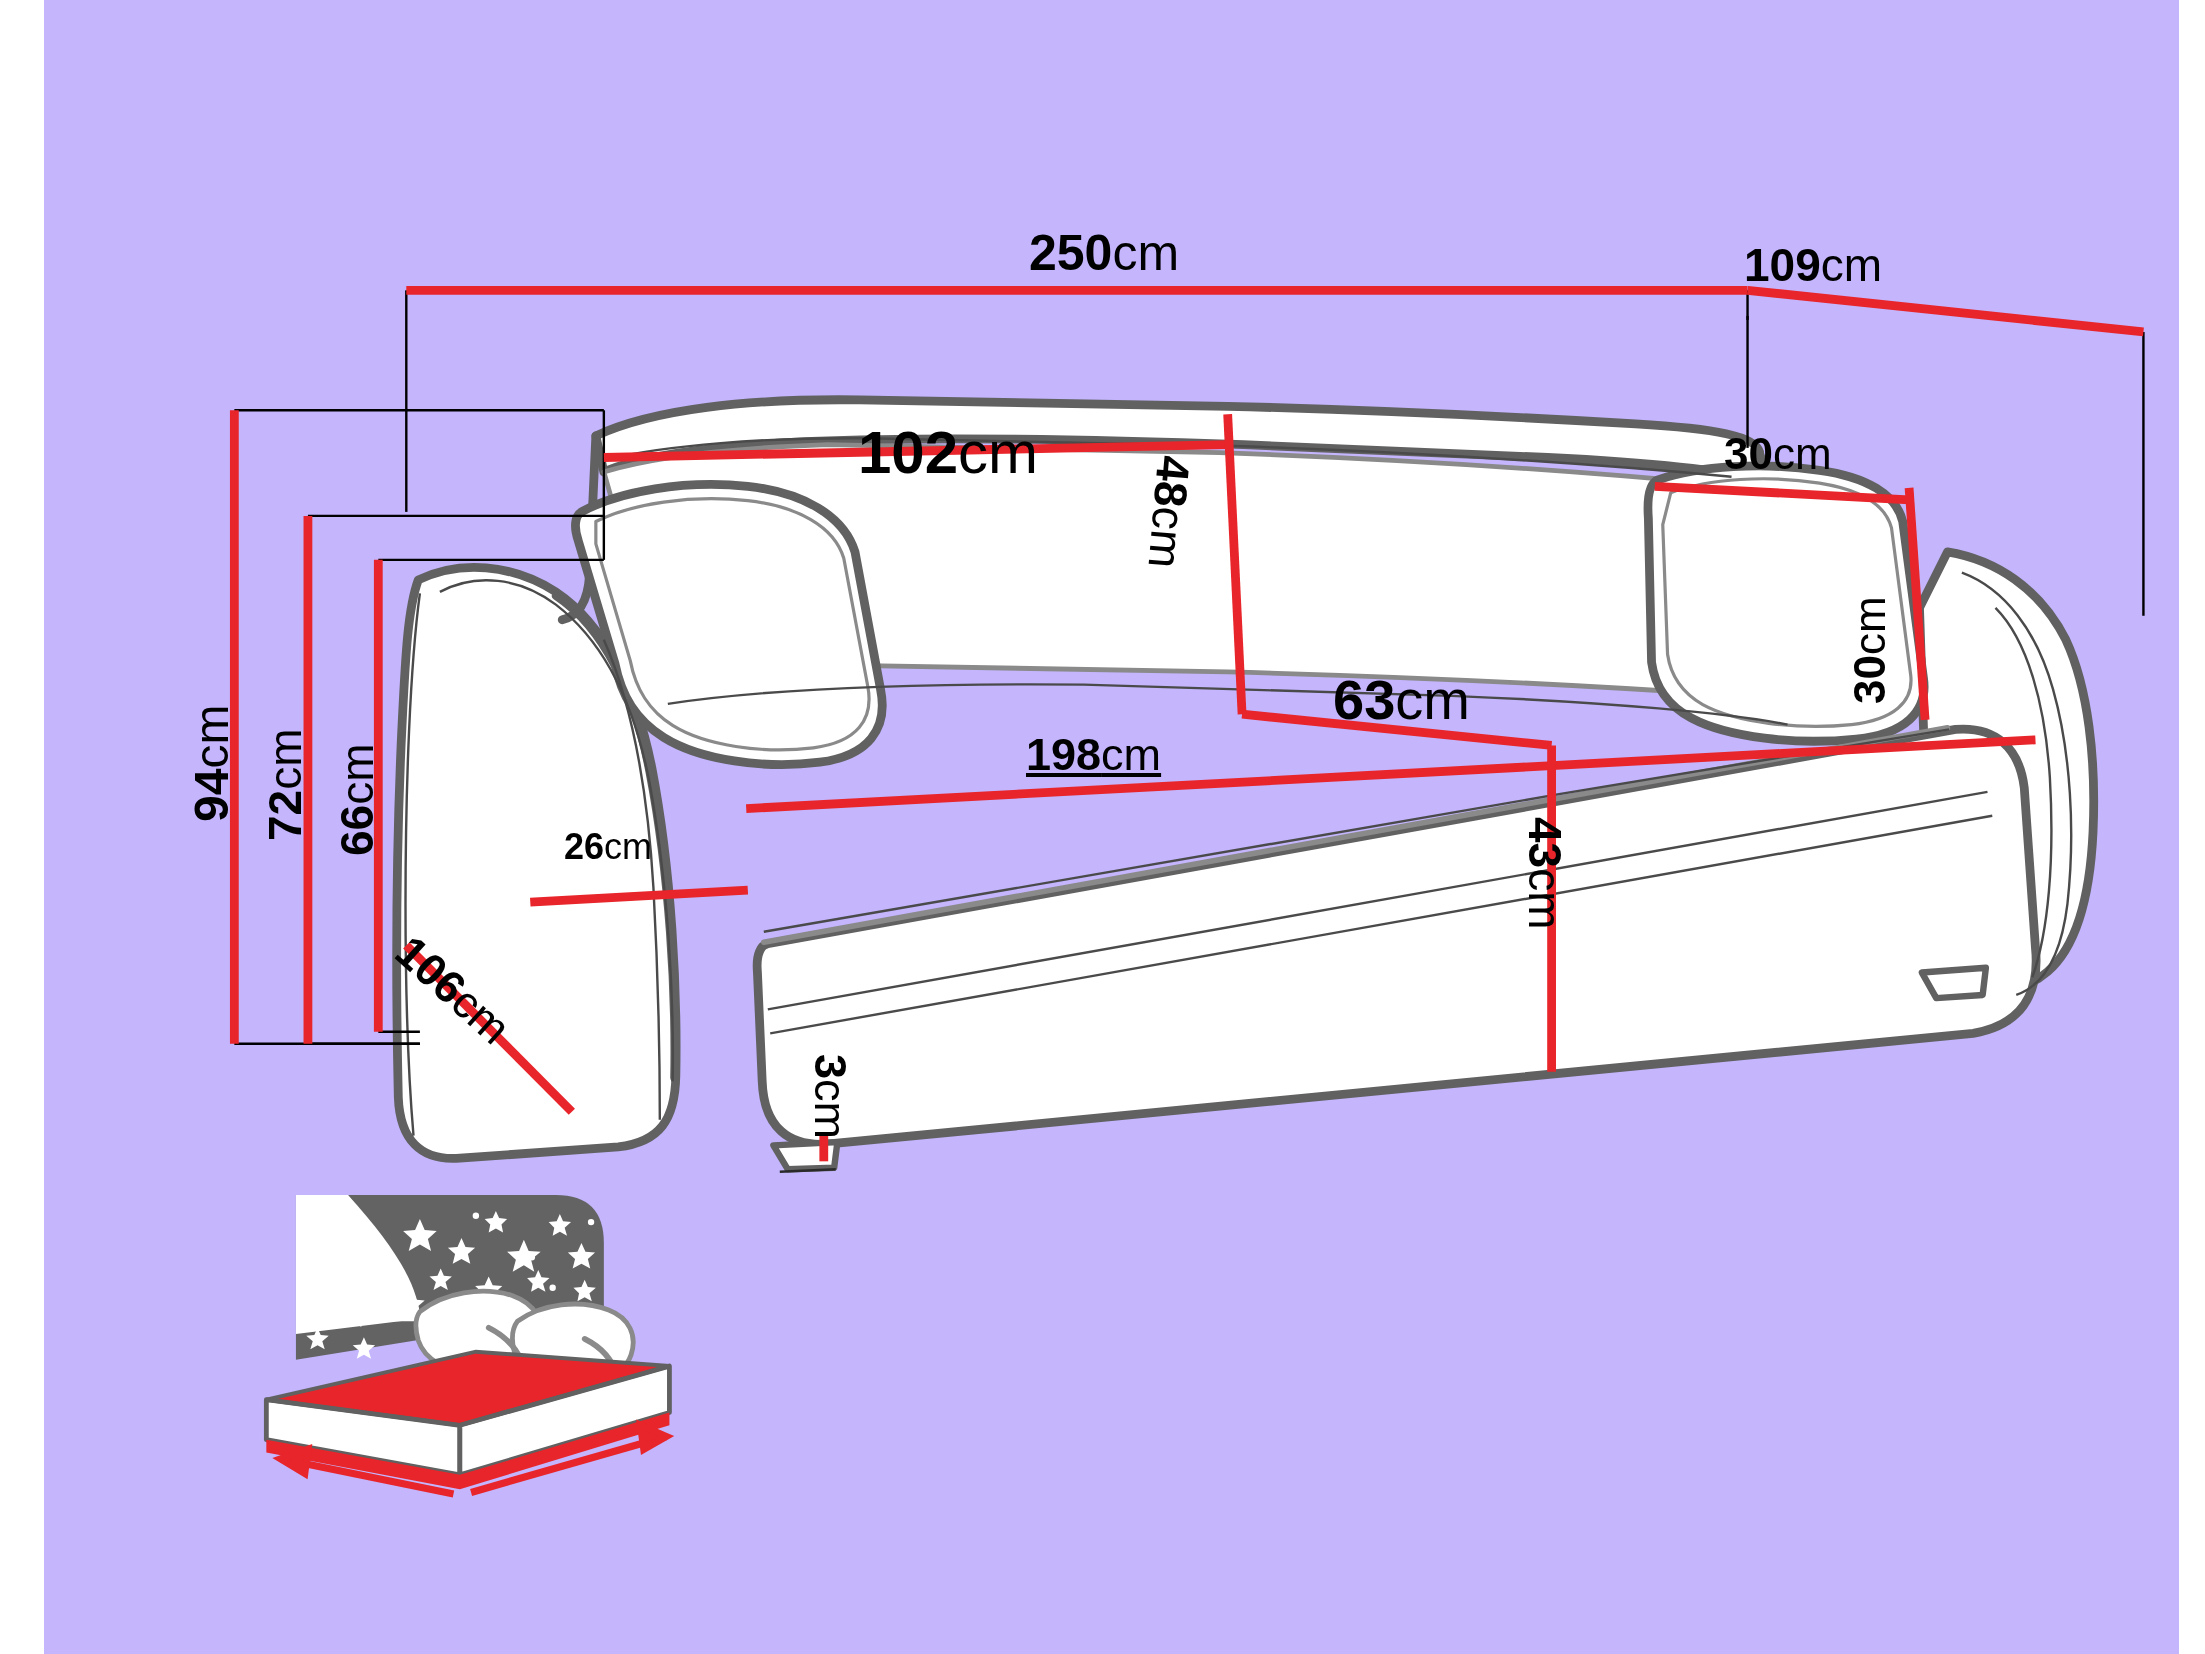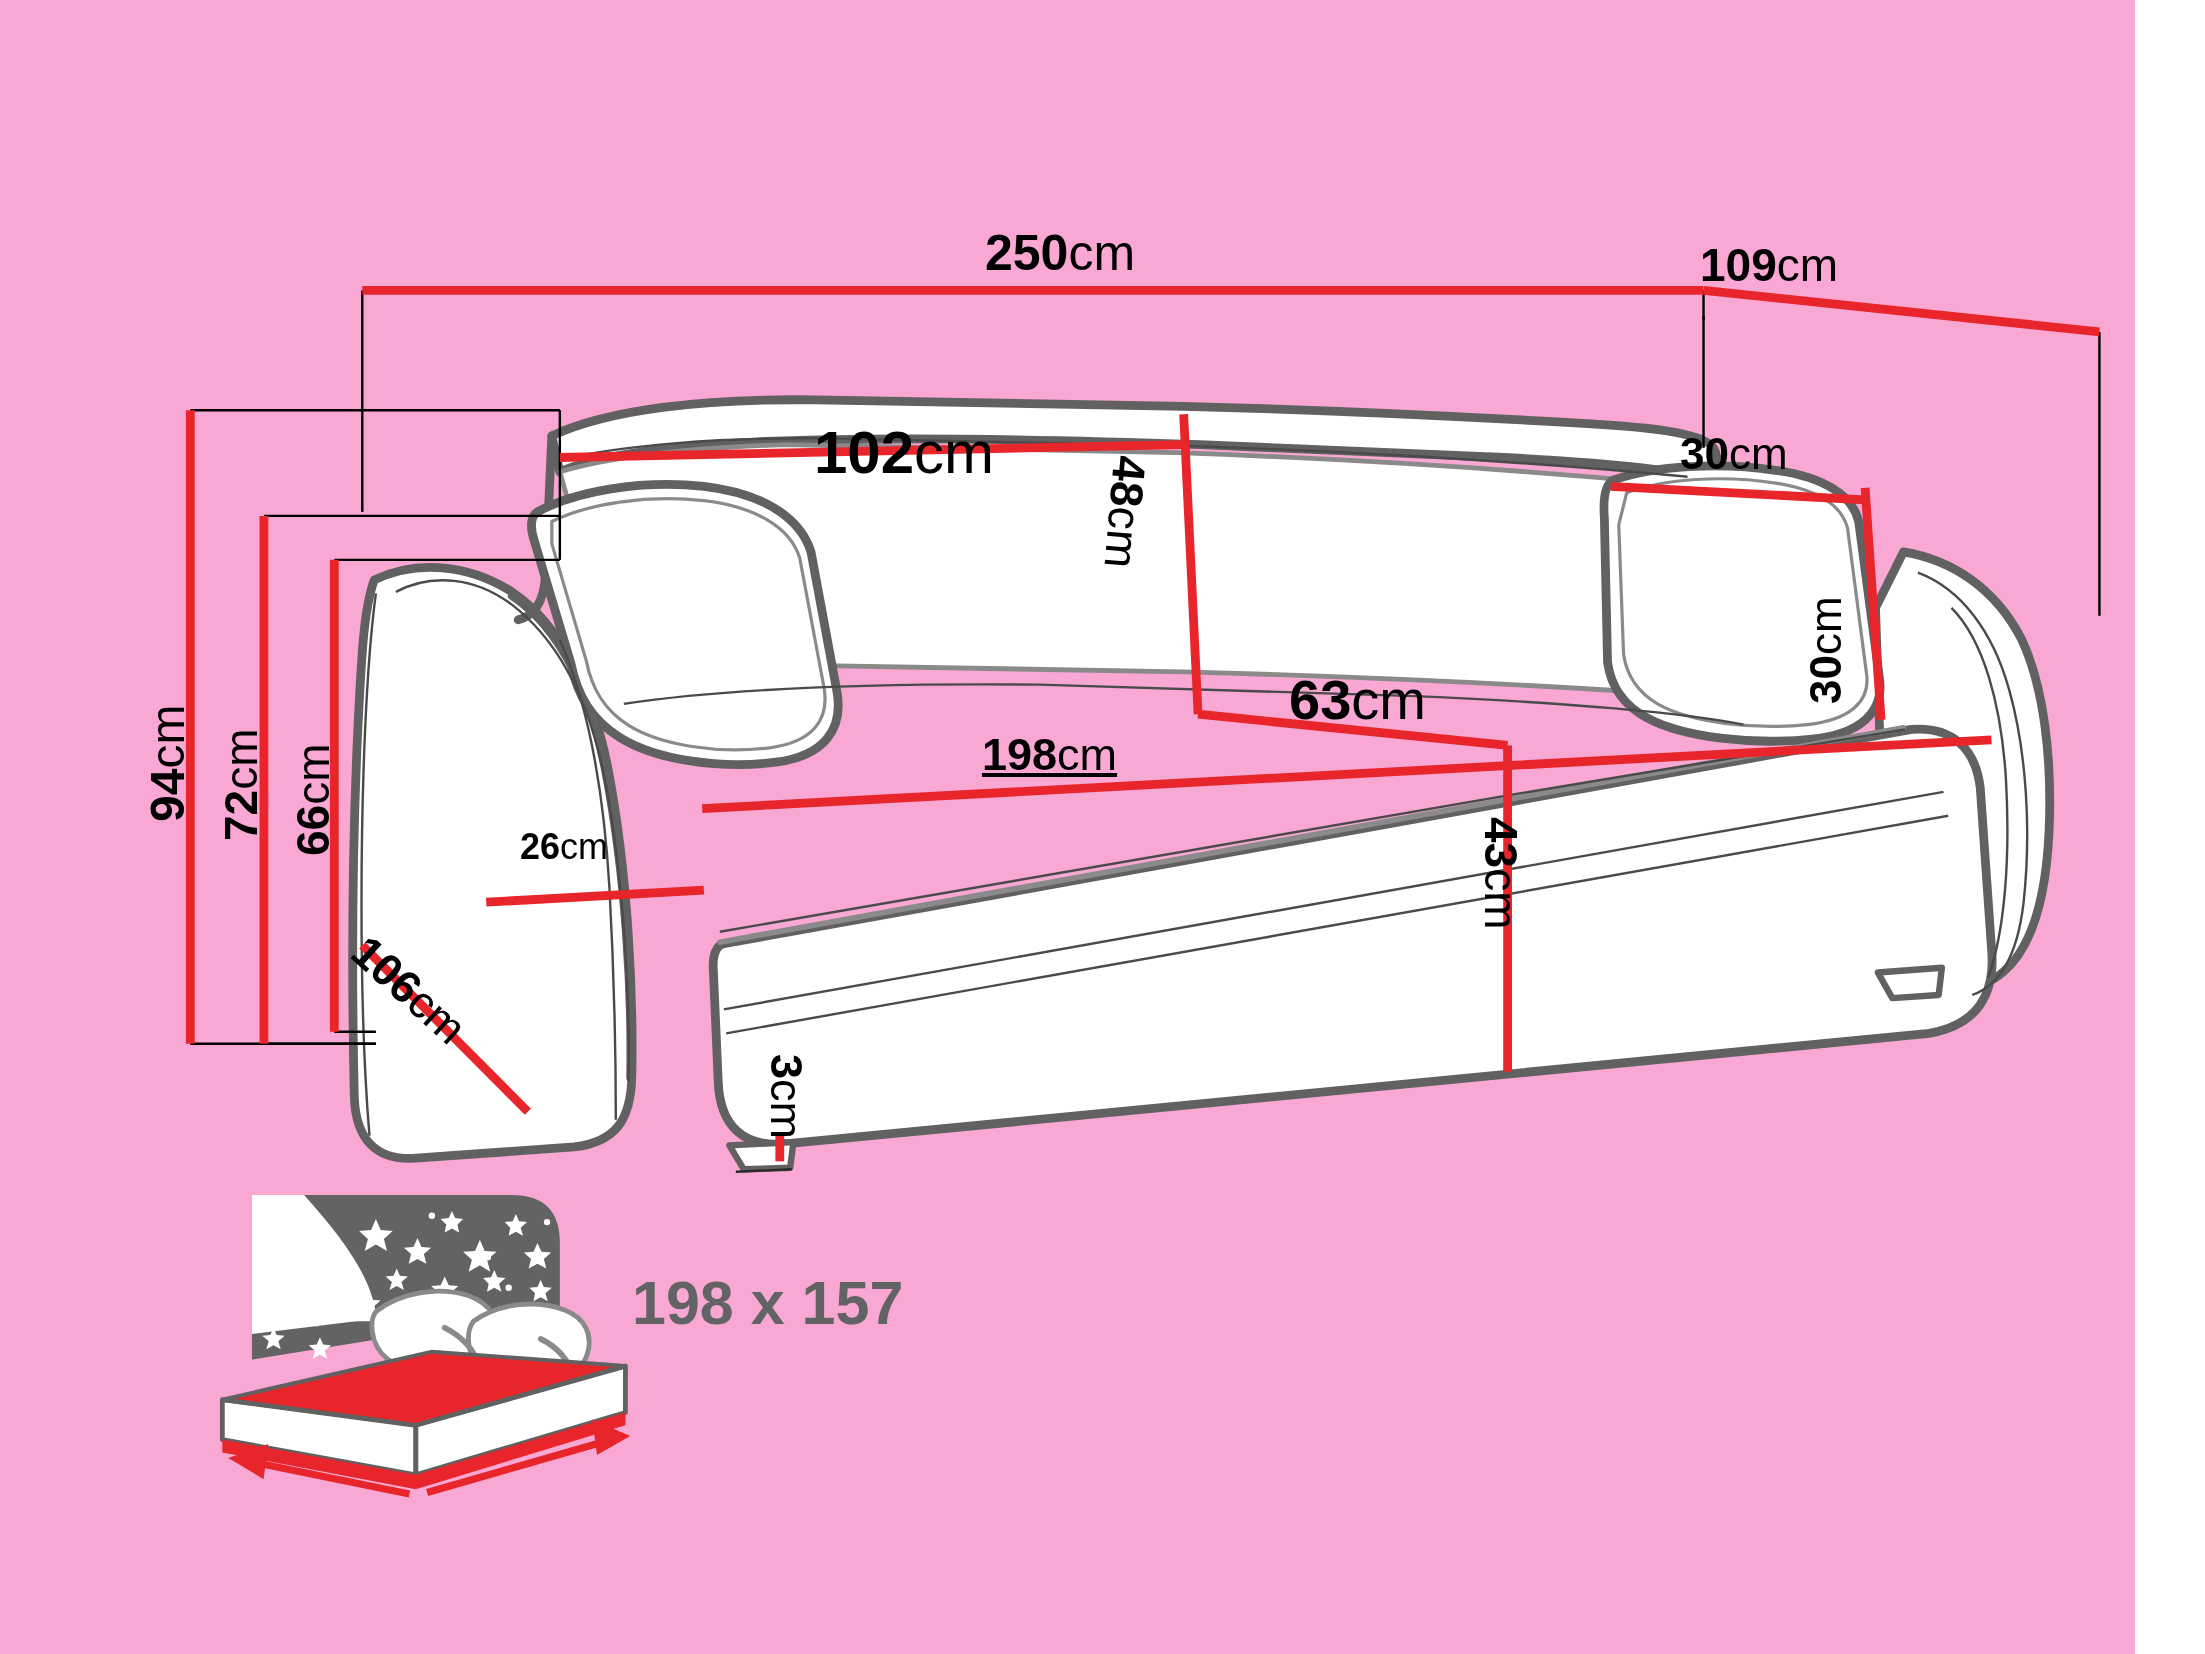--- a/index.html
+++ b/index.html
@@ -1,17 +1,17 @@
 <!DOCTYPE html>
 <html style="font-size:12.8px"><head>
 <meta charset="utf-8">
 <style>
   html,body{margin:0;padding:0;background:#ffffff;}
   body{width:2205px;height:1654px;font-family:"Liberation Sans",sans-serif;overflow:hidden;}
-  #stage{position:relative;width:2135px;height:1654px;background:#f9a8d4;}
+  #stage{position:relative;width:2135px;height:1654px;background:#c4b5fd;margin-left:44px;}
   svg.layer{position:absolute;left:0;top:0;width:2205px;height:1654px;}
   .dimlabel{position:absolute;white-space:nowrap;color:#000000;line-height:1;}
   .dimlabel .num{font-weight:bold;}
   .dimlabel .unit{font-weight:normal;}
   .bedsize{position:absolute;white-space:nowrap;color:#636363;font-weight:bold;line-height:1;}
 </style>
 </head>
 <body>
 
 <div id="stage">
@@ -342,16 +342,15 @@
     <path d="M278 1750 L 540 1690 L 782 1708 L 520 1782 Z" fill="none" stroke="#616161" stroke-width="5"></path>
 
     <g stroke="#E8252A" stroke-width="9" fill="#E8252A">
       <line x1="296" y1="1824" x2="512" y2="1868"></line>
       <polygon points="296,1824 330,1812 326,1842"></polygon>
       <line x1="534" y1="1866" x2="778" y2="1796"></line>
       <polygon points="778,1796 746,1782 750,1812"></polygon>
     </g>
   </svg>
 
-  <div class="bedsize" style="left:632px; top:1273px; font-size:61px;">198 x 157</div>
 
 </div>
 
 
 </body></html>

